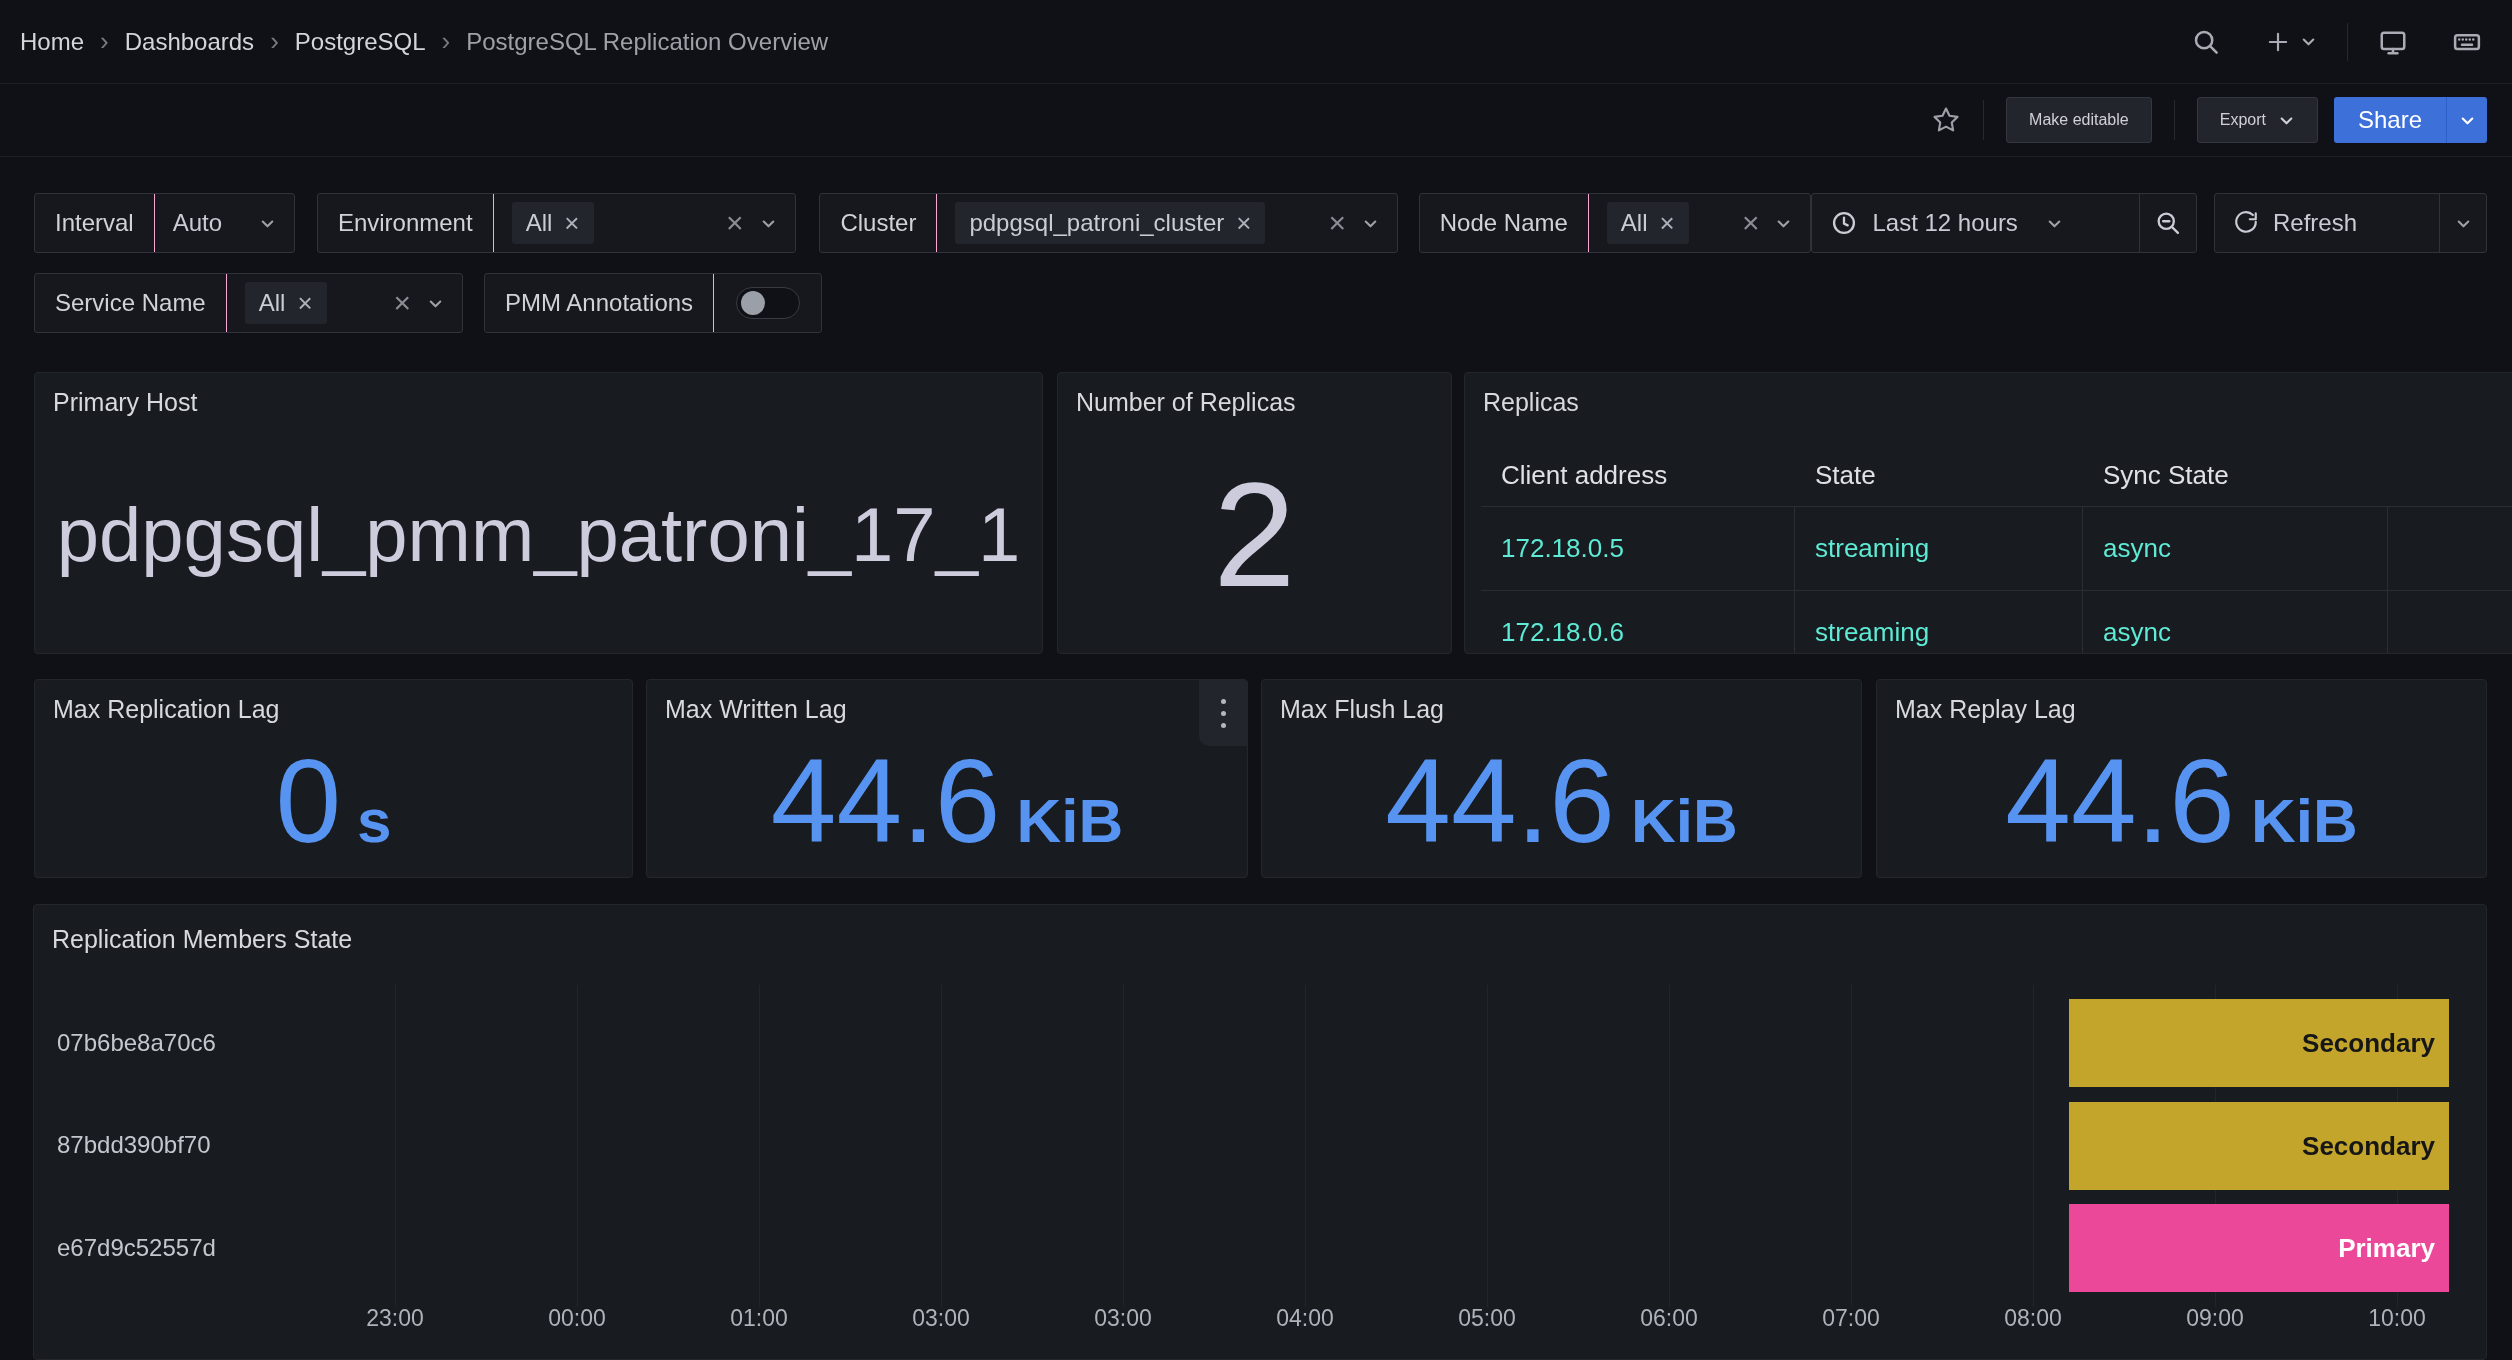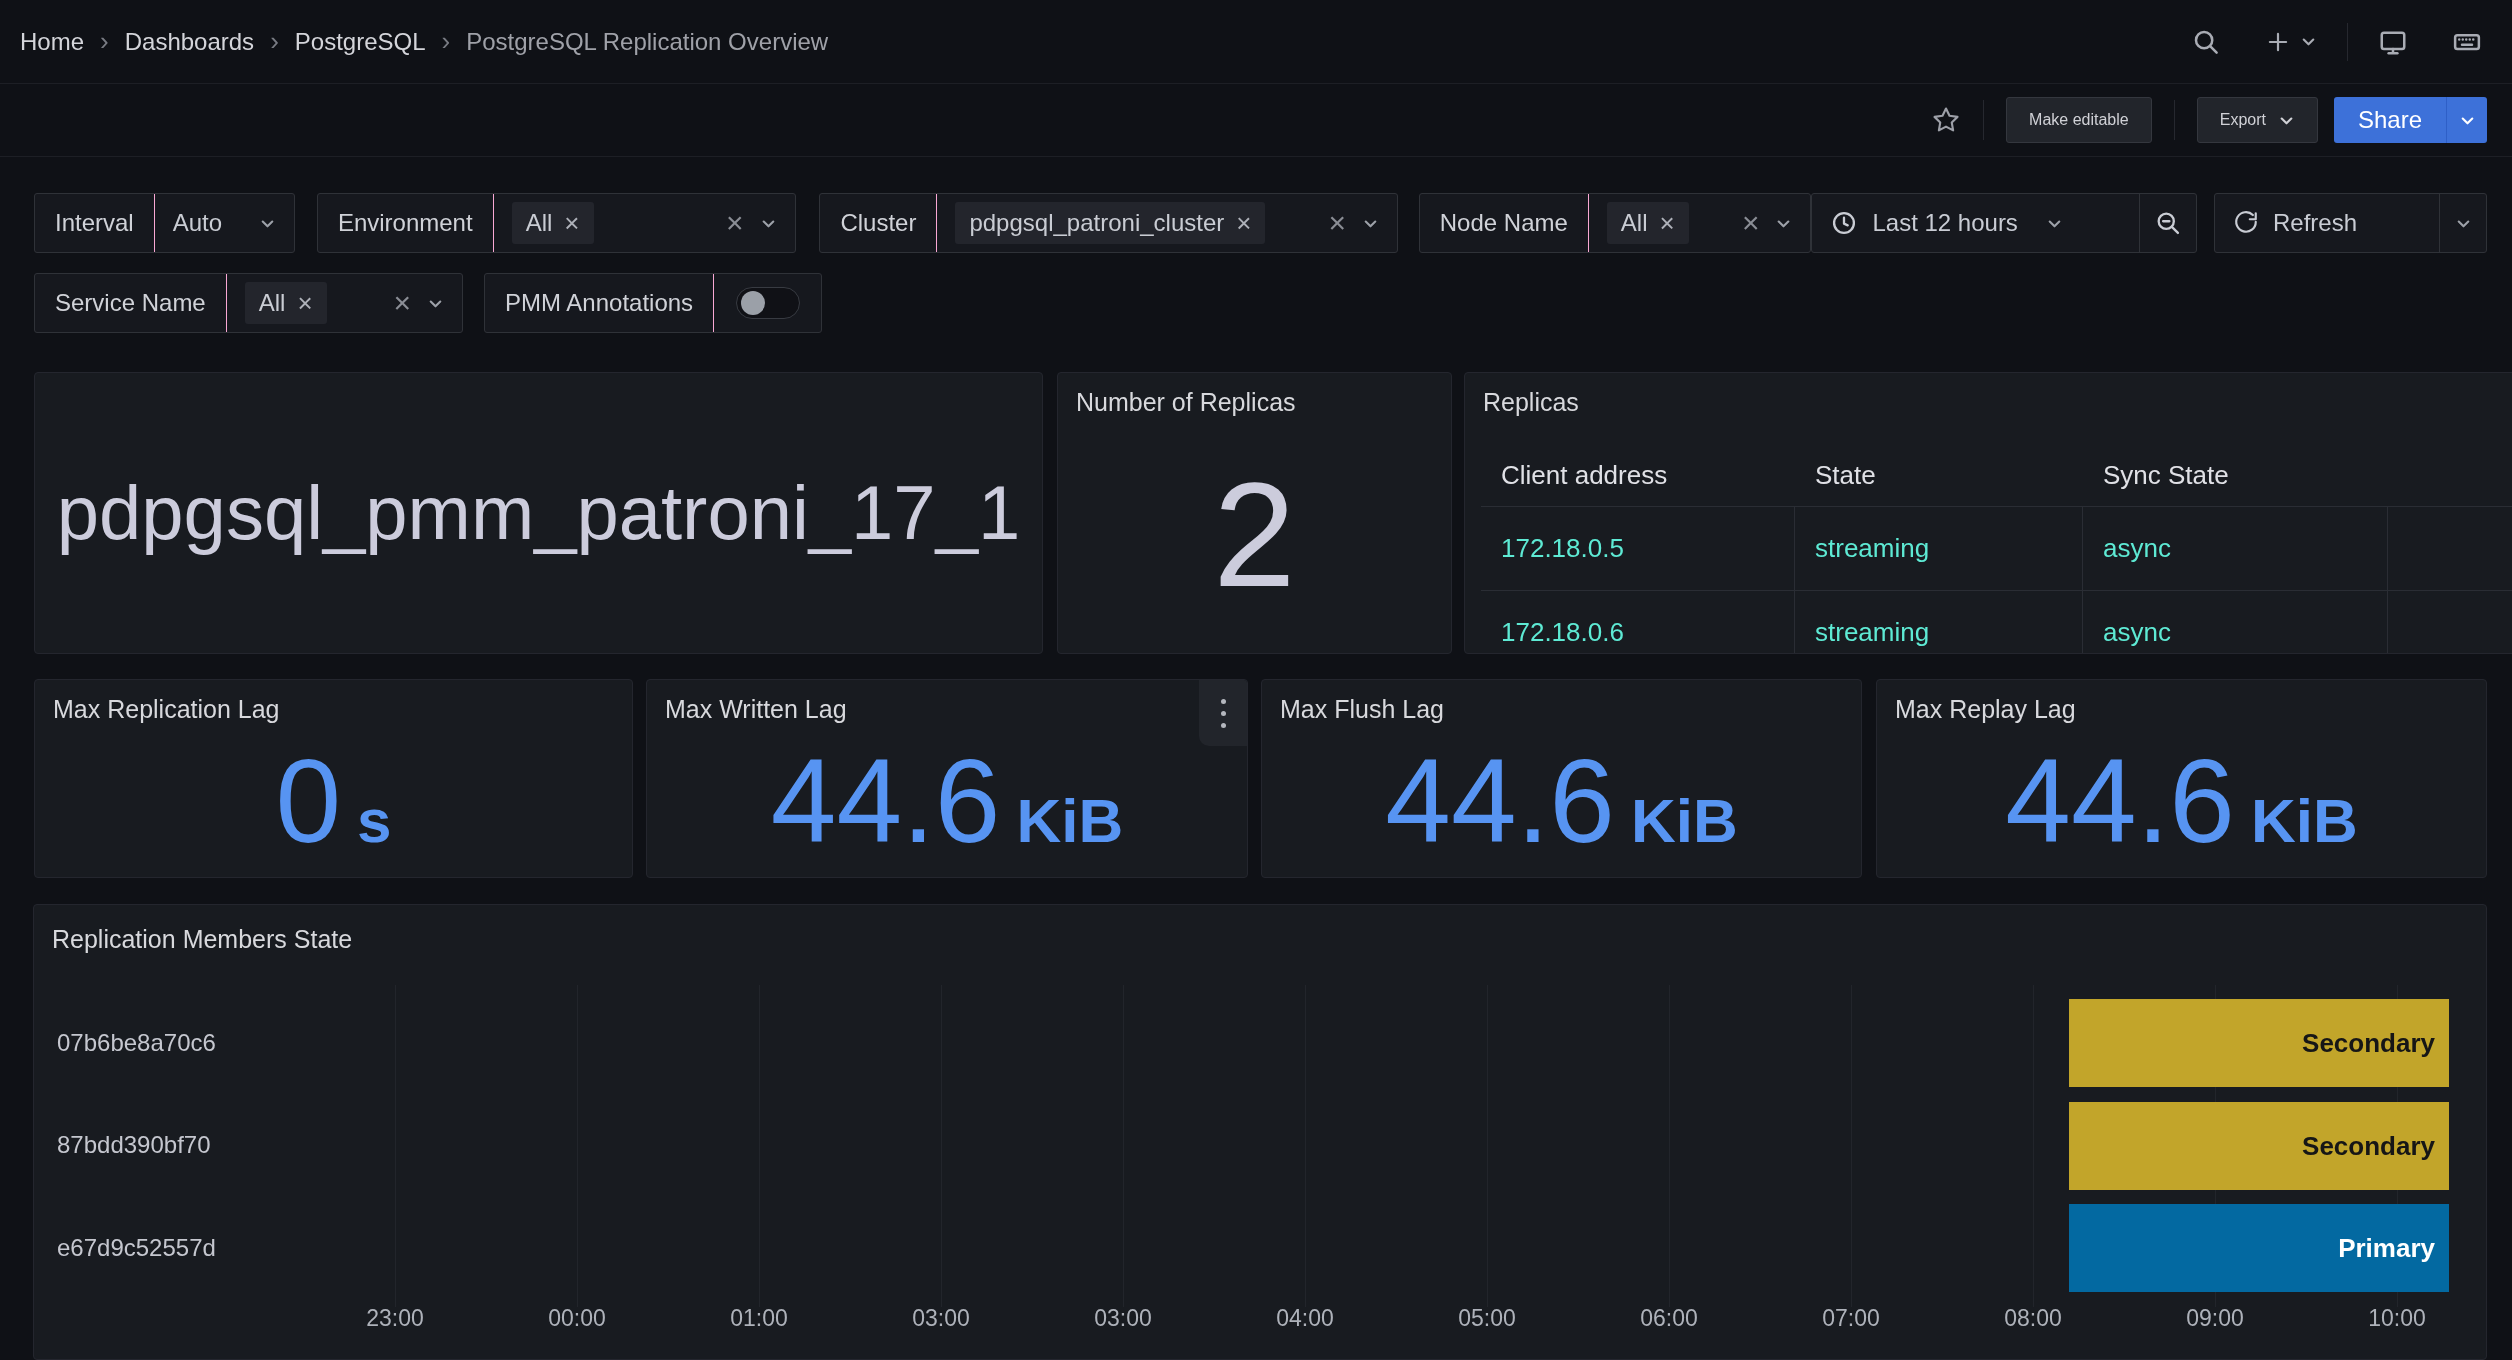--- a/index.html
+++ b/index.html
@@ -307,20 +307,21 @@
       <span class="lbl">PMM Annotations</span>
       <span class="toggle-wrap">
         <span class="toggle">
             <span class="knob"></span>
           </span>
       </span>
     </div>
   </div>
 
   <section class="panel flexcol" style="left:34px; top:372px; width:1009px; height:282px;">
+    <div class="panel-title">Primary Host</div>
     <div class="stat-body">
       <span class="big-text" style="font-size:76px">pdpgsql_pmm_patroni_17_1</span>
     </div>
   </section>
 
   <section class="panel flexcol" style="left:1057px; top:372px; width:395px; height:282px;">
     <div class="panel-title">Number of Replicas</div>
     <div class="stat-body">
       <span class="big-text" style="font-size:148px">2</span>
     </div>
@@ -403,21 +404,21 @@
     <span class="trow-label" style="top:138px">07b6be8a70c6</span>
     <span class="trow-label" style="top:240px">87bdd390bf70</span>
     <span class="trow-label" style="top:343px">e67d9c52557d</span>
 
     <div class="bar secondary" style="top: 94px; background: rgb(194, 165, 42);">
         <span>Secondary</span>
       </div>
     <div class="bar secondary" style="top: 197px; background: rgb(194, 165, 42);">
         <span>Secondary</span>
       </div>
-    <div class="bar primary" style="top: 299px; background: #0369a1;">
+    <div class="bar primary" style="top: 299px; background: #ec4899;">
         <span>Primary</span>
       </div>
 
     <span class="tick" style="left:361px">23:00</span>
     <span class="tick" style="left:543px">00:00</span>
     <span class="tick" style="left:725px">01:00</span>
     <span class="tick" style="left:907px">03:00</span>
     <span class="tick" style="left:1089px">03:00</span>
     <span class="tick" style="left:1271px">04:00</span>
     <span class="tick" style="left:1453px">05:00</span>

